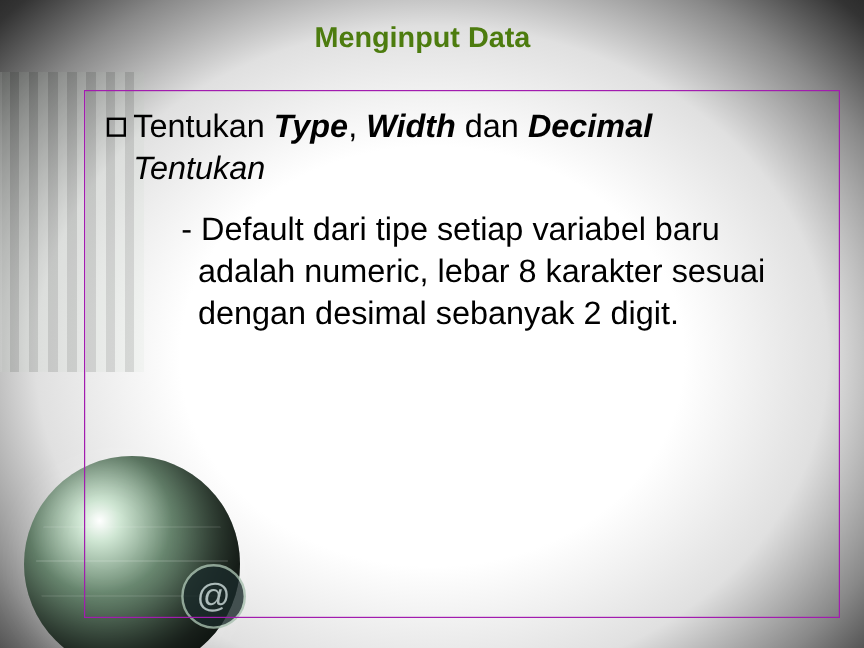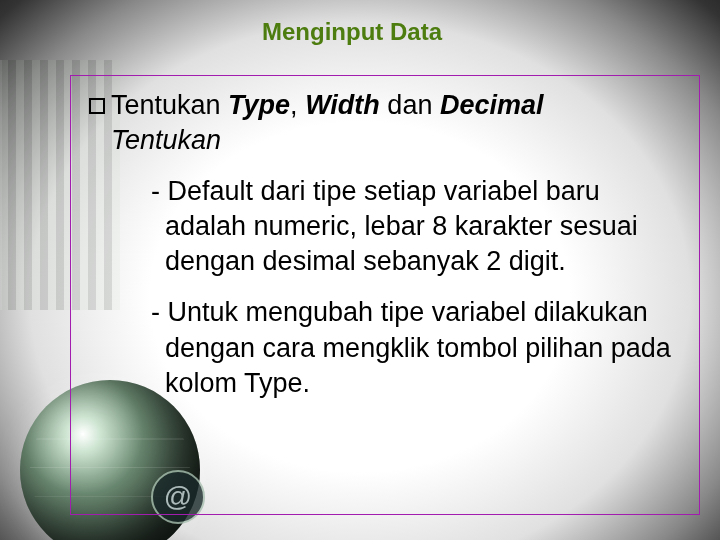--- a/index.html
+++ b/index.html
@@ -127,17 +127,16 @@
 <div class="content-box">
   <div class="bullet-row">
     <div class="bullet-icon"></div>
     <div>
       <div class="bullet-main">
         <span>Tentukan </span><span class="italic bold">Type</span><span>, </span><span class="italic bold">Width</span><span> dan </span><span class="italic bold">Decimal</span>
       </div>
       <div class="bullet-main italic">Tentukan</div>
       <div class="sub-list">
         <div class="sub-item">- Default dari tipe setiap variabel baru adalah numeric, lebar 8 karakter sesuai dengan desimal sebanyak 2 digit.</div>
-        <div class="sub-item">- Untuk mengubah tipe variabel dilakukan dengan cara mengklik tombol pilihan pada kolom Type.</div>
       </div>
     </div>
   </div>
 </div>
 
 </body></html>

